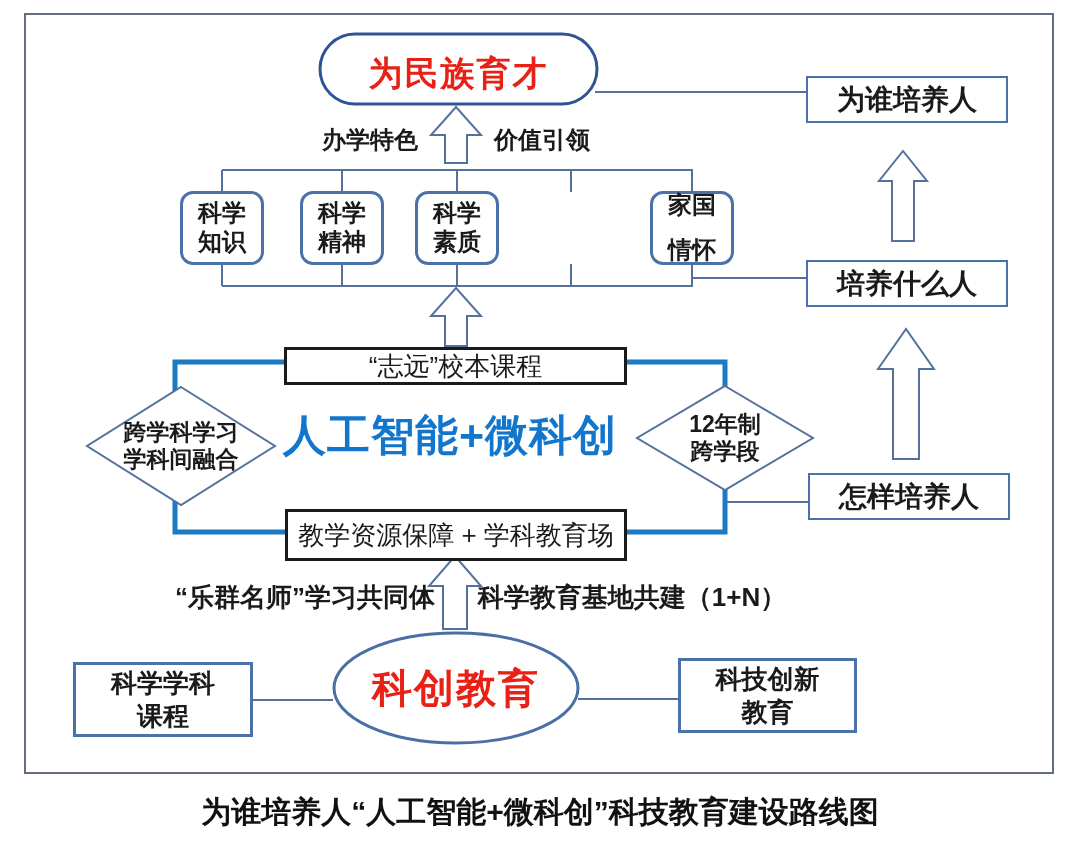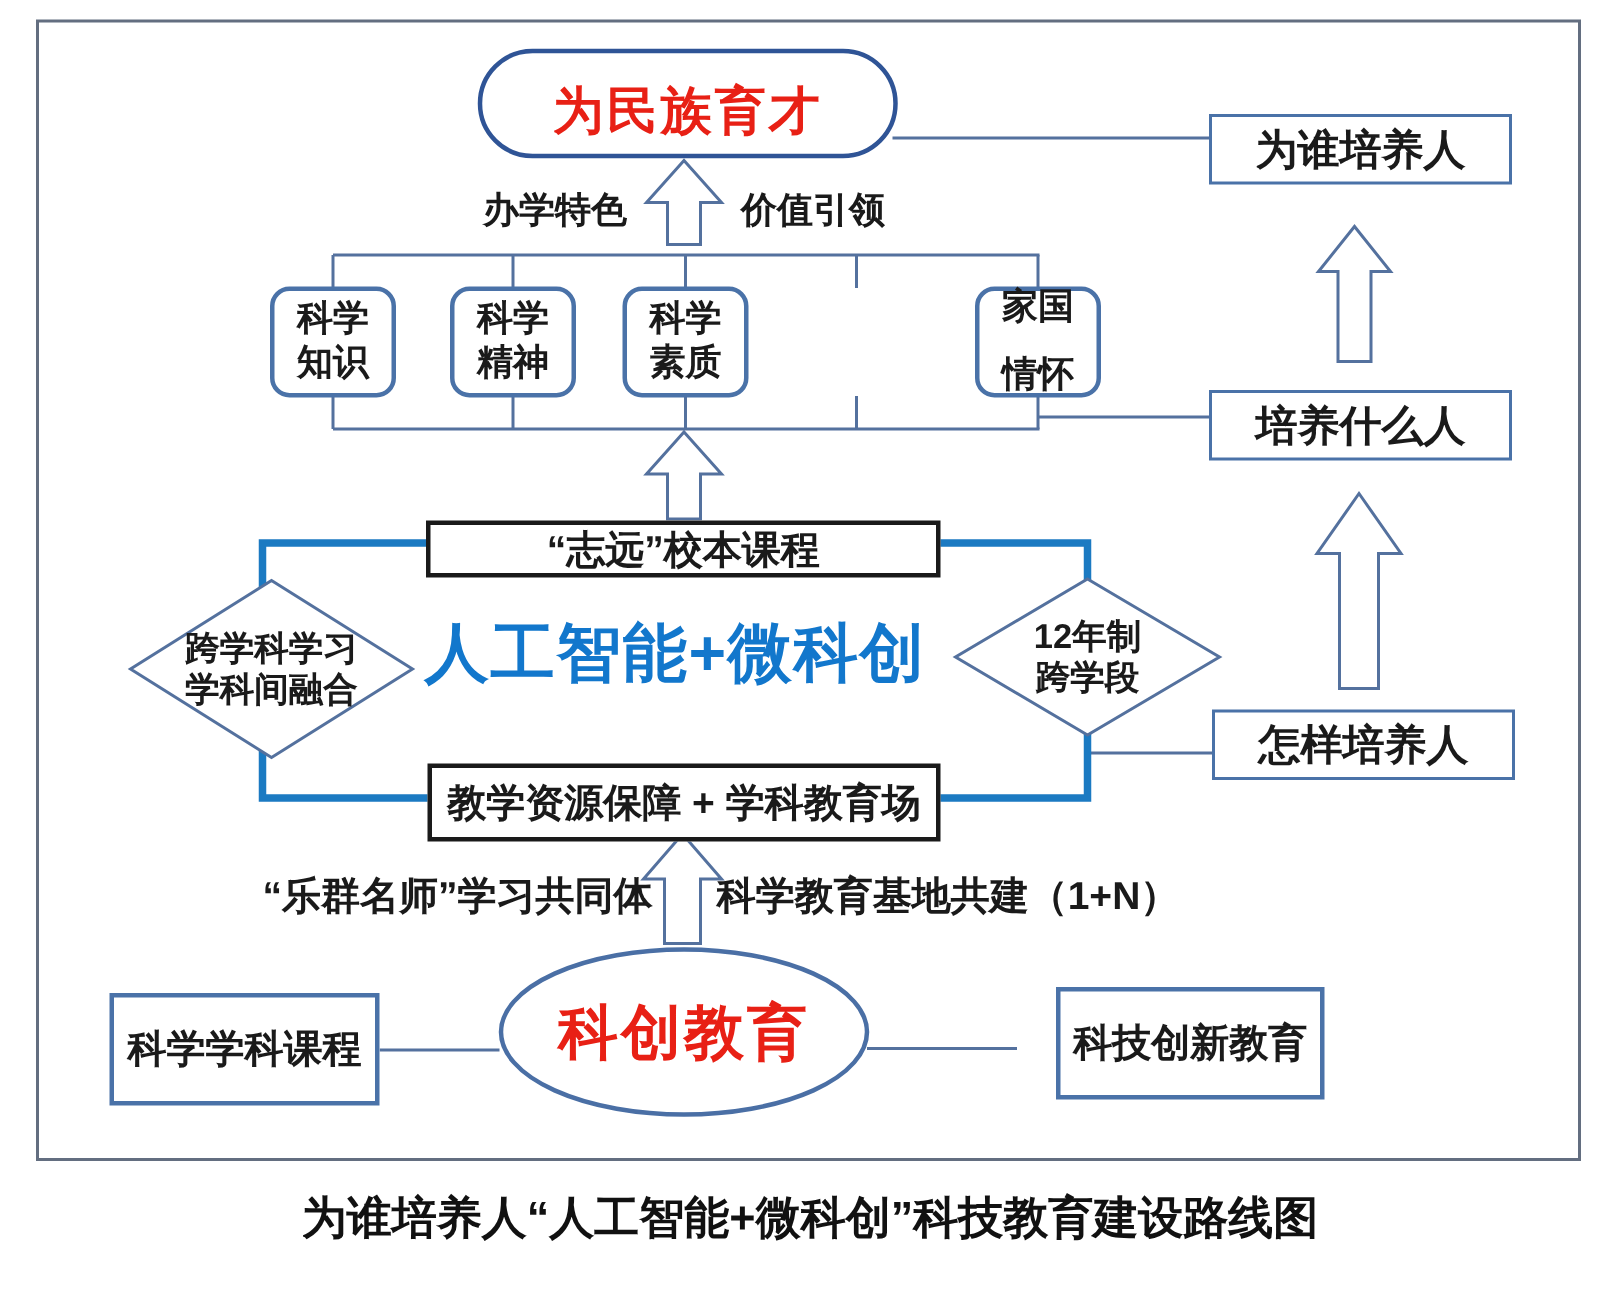--- a/index.html
+++ b/index.html
@@ -15,33 +15,33 @@
     width:84px;height:74px;top:191px;border:3px solid #4a72a8;border-radius:13px;background:#fff;
     font-size:24px;font-weight:bold;line-height:1.2;flex-direction:column;
   }
   
   .r-box{
     width:202px;height:47px;border:2px solid #4a72a8;background:#fff;
     font-size:28px;font-weight:bold;
   }
   
   .bar{
-    border:3px solid #1a1a1a;background:#fff;font-size:26px;font-weight:bold;
+    border:3px solid #1a1a1a;background:#fff;font-size:26px;font-weight:normal;
   }
   .side-note{font-size:24px;font-weight:bold;}
   .mid-note{font-size:26px;font-weight:bold;}
   .diamond-label{font-size:23px;font-weight:bold;line-height:1.18;flex-direction:column;background:transparent;}
   .red-text{color:#e82015;}
   .stadium-label{font-size:34px;letter-spacing:2px;}
   .ellipse-label{font-size:40px;letter-spacing:2px;}
   .center-blue{
     left:175px;top:408px;width:550px;height:56px;
     font-size:43px;font-weight:bold;color:#1277cc;letter-spacing:1px;
   }
-  .two-line{flex-direction:row;line-height:1.25;}
+  .two-line{flex-direction:column;line-height:1.25;}
   .bl-box{
     border:3px solid #4a72a8;background:#fff;font-size:26px;font-weight:bold;
   }
   .caption{
     left:0;top:785px;width:1080px;height:55px;font-size:30px;font-weight:bold;color:#111;
   }
 </style>
 </head>
 <body>
 
@@ -129,20 +129,20 @@
 
   <div class="abs mid-note" style="left:155px;top:583px;width:300px;height:29px;">“乐群名师”学习共同体</div>
   <div class="abs mid-note" style="left:477px;top:583px;width:310px;height:29px;">科学教育基地共建（1+N）</div>
 
   <div class="abs ellipse-label bold red-text" style="left:334px;top:633px;width:244px;height:110px;">科创教育</div>
 
   <div class="abs bl-box two-line" style="left:73px;top:662px;width:180px;height:75px;">
     <span>科学学科</span>
     <span>课程</span>
   </div>
-  <div class="abs bl-box two-line" style="left:678px;top:658px;width:179px;height:75px;margin-left:26px;">
+  <div class="abs bl-box two-line" style="left:678px;top:658px;width:179px;height:75px;">
     <span>科技创新</span>
     <span>教育</span>
   </div>
 
   <div class="abs caption">为谁培养人“人工智能+微科创”科技教育建设路线图</div>
 
 </div>
 
 </body></html>

